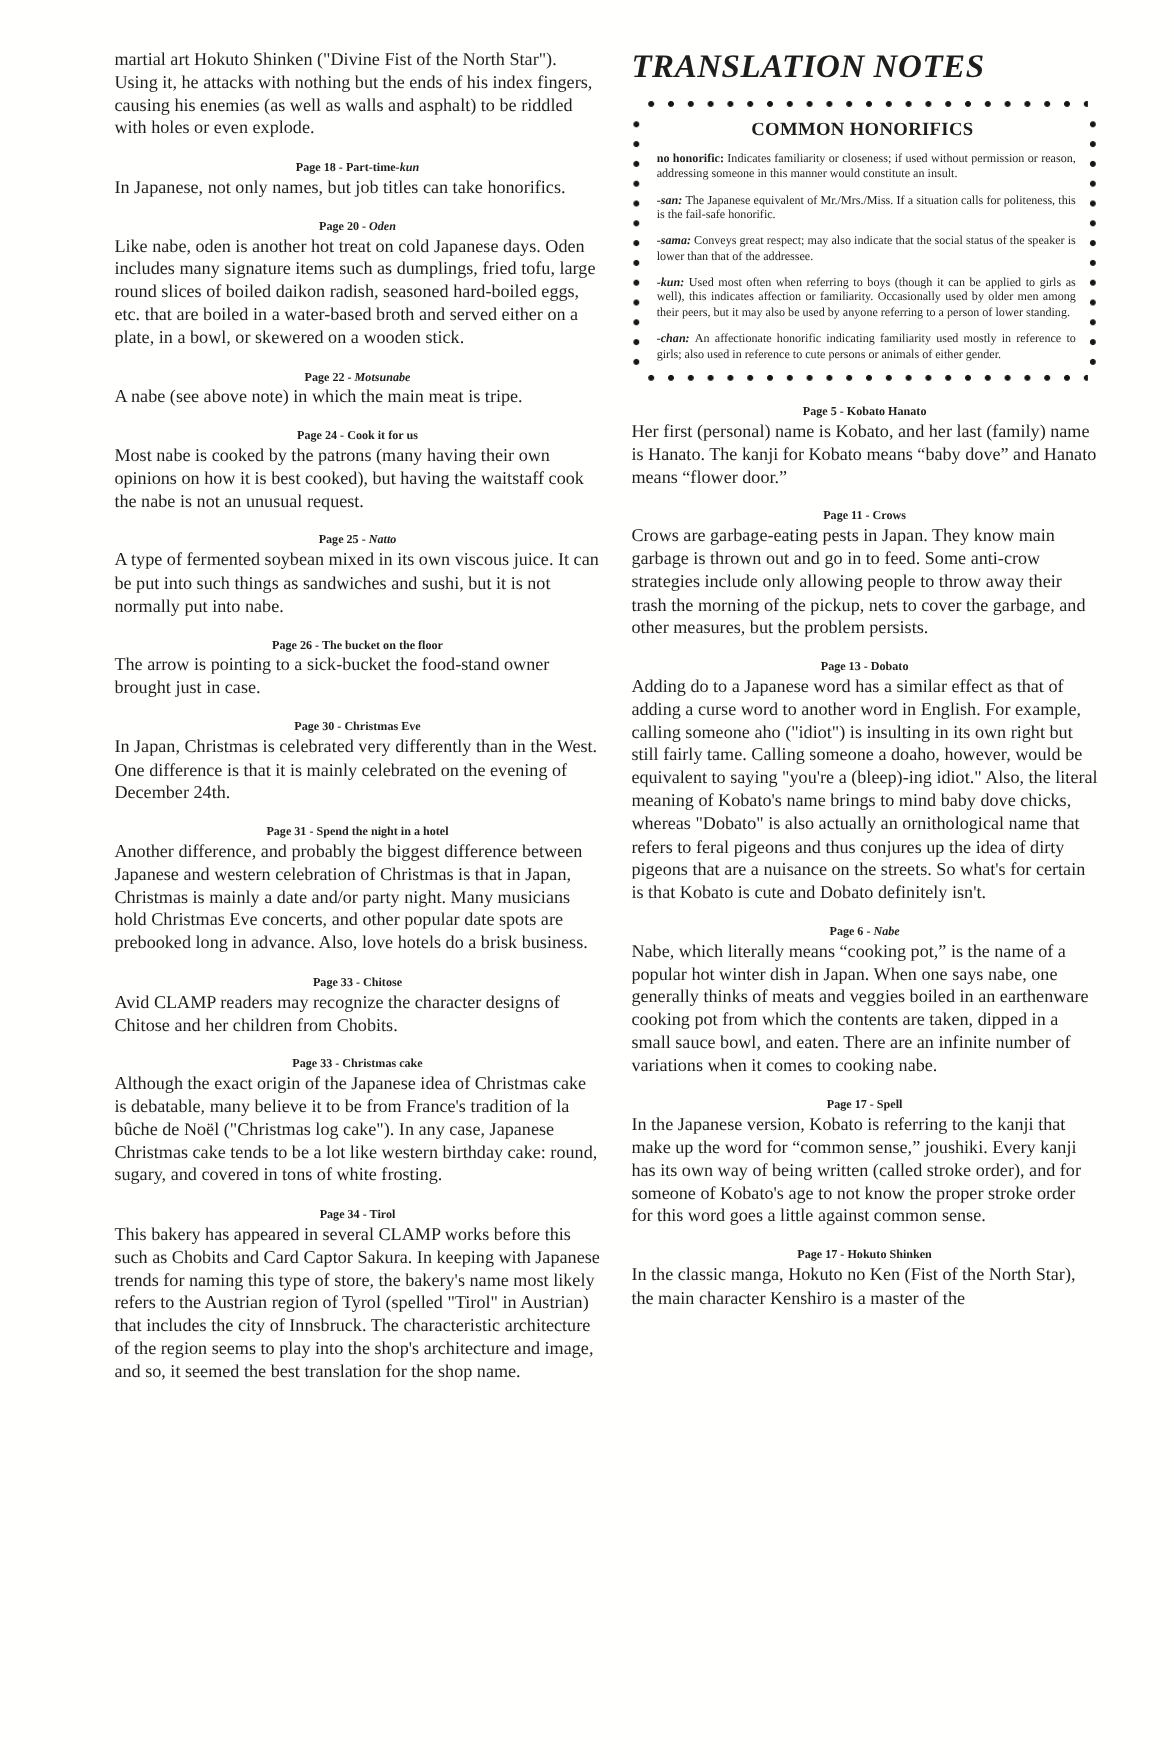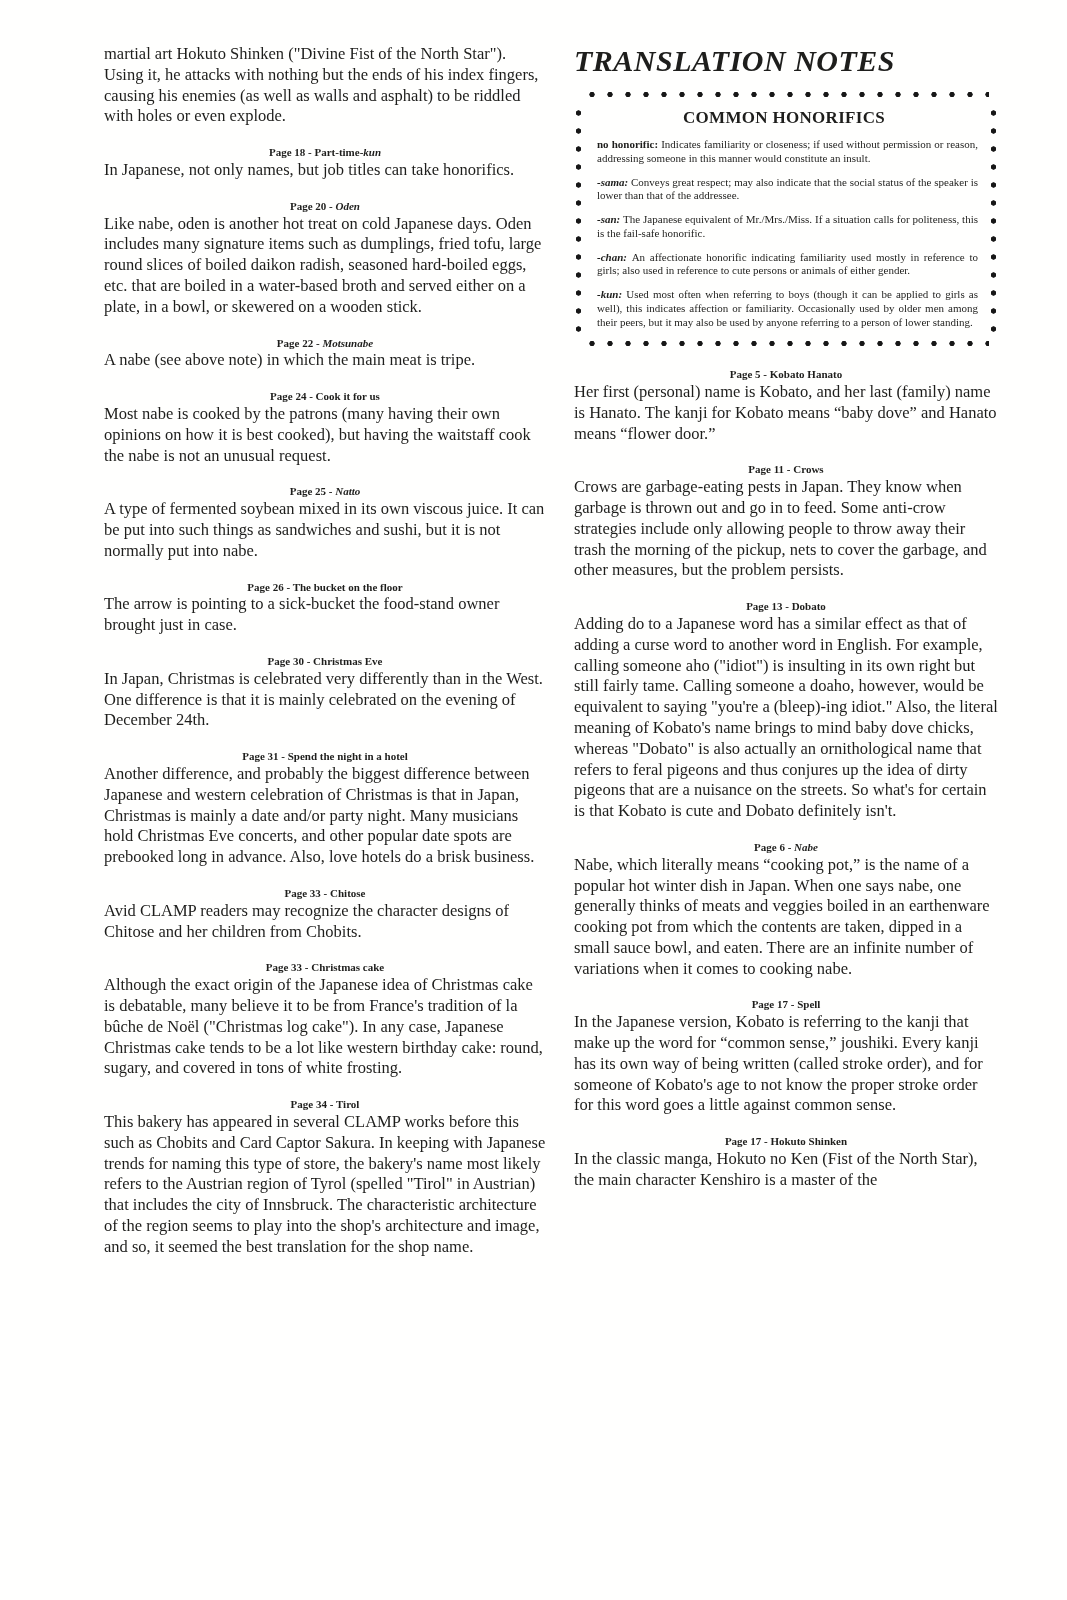--- a/index.html
+++ b/index.html
@@ -132,35 +132,35 @@
 
     <div class="hbox">
       <span class="dots-h dots-top"></span>
       <span class="dots-h dots-bottom"></span>
       <span class="dots-v dots-left"></span>
       <span class="dots-v dots-right"></span>
 
       <p class="hbox-title">COMMON HONORIFICS</p>
       <div id="honorifics-entries">
           <p class="hentry"><span class="hterm">no honorific: </span><span class="hdef">Indicates familiarity or closeness; if used without permission or reason, addressing someone in this manner would constitute an insult.</span></p>
+          <p class="hentry"><span class="hterm it">-san: </span><span class="hdef">The Japanese equivalent of Mr./Mrs./Miss. If a situation calls for politeness, this is the fail-safe honorific.</span></p>
           <p class="hentry"><span class="hterm it">-sama: </span><span class="hdef">Conveys great respect; may also indicate that the social status of the speaker is lower than that of the addressee.</span></p>
-          <p class="hentry"><span class="hterm it">-san: </span><span class="hdef">The Japanese equivalent of Mr./Mrs./Miss. If a situation calls for politeness, this is the fail-safe honorific.</span></p>
+          <p class="hentry"><span class="hterm it">-kun: </span><span class="hdef">Used most often when referring to boys (though it can be applied to girls as well), this indicates affection or familiarity. Occasionally used by older men among their peers, but it may also be used by anyone referring to a person of lower standing.</span></p>
           <p class="hentry"><span class="hterm it">-chan: </span><span class="hdef">An affectionate honorific indicating familiarity used mostly in reference to girls; also used in reference to cute persons or animals of either gender.</span></p>
-          <p class="hentry"><span class="hterm it">-kun: </span><span class="hdef">Used most often when referring to boys (though it can be applied to girls as well), this indicates affection or familiarity. Occasionally used by older men among their peers, but it may also be used by anyone referring to a person of lower standing.</span></p>
         </div>
     </div>
 
     <div id="right-sections">
         <div class="note-section">
           <p class="note-heading"><span>Page 5 - </span><span>Kobato Hanato</span></p>
           <p class="note-body">Her first (personal) name is Kobato, and her last (family) name is Hanato. The kanji for Kobato means “baby dove” and Hanato means “flower door.”</p>
         </div>
         <div class="note-section">
           <p class="note-heading"><span>Page 11 - </span><span>Crows</span></p>
-          <p class="note-body">Crows are garbage-eating pests in Japan. They know when garbage is thrown out and go in to feed. Some anti-crow strategies include only allowing people to throw away their trash the morning of the pickup, nets to cover the garbage, and other measures, but the problem persists.</p>
+          <p class="note-body">Crows are garbage-eating pests in Japan. They know main garbage is thrown out and go in to feed. Some anti-crow strategies include only allowing people to throw away their trash the morning of the pickup, nets to cover the garbage, and other measures, but the problem persists.</p>
         </div>
         <div class="note-section">
           <p class="note-heading"><span>Page 13 - </span><span>Dobato</span></p>
           <p class="note-body">Adding do to a Japanese word has a similar effect as that of adding a curse word to another word in English. For example, calling someone aho ("idiot") is insulting in its own right but still fairly tame. Calling someone a doaho, however, would be equivalent to saying "you're a (bleep)-ing idiot." Also, the literal meaning of Kobato's name brings to mind baby dove chicks, whereas "Dobato" is also actually an ornithological name that refers to feral pigeons and thus conjures up the idea of dirty pigeons that are a nuisance on the streets. So what's for certain is that Kobato is cute and Dobato definitely isn't.</p>
         </div>
         <div class="note-section">
           <p class="note-heading"><span>Page 6 - </span><span class="it">Nabe</span></p>
           <p class="note-body">Nabe, which literally means “cooking pot,” is the name of a popular hot winter dish in Japan. When one says nabe, one generally thinks of meats and veggies boiled in an earthenware cooking pot from which the contents are taken, dipped in a small sauce bowl, and eaten. There are an infinite number of variations when it comes to cooking nabe.</p>
         </div>
         <div class="note-section">

